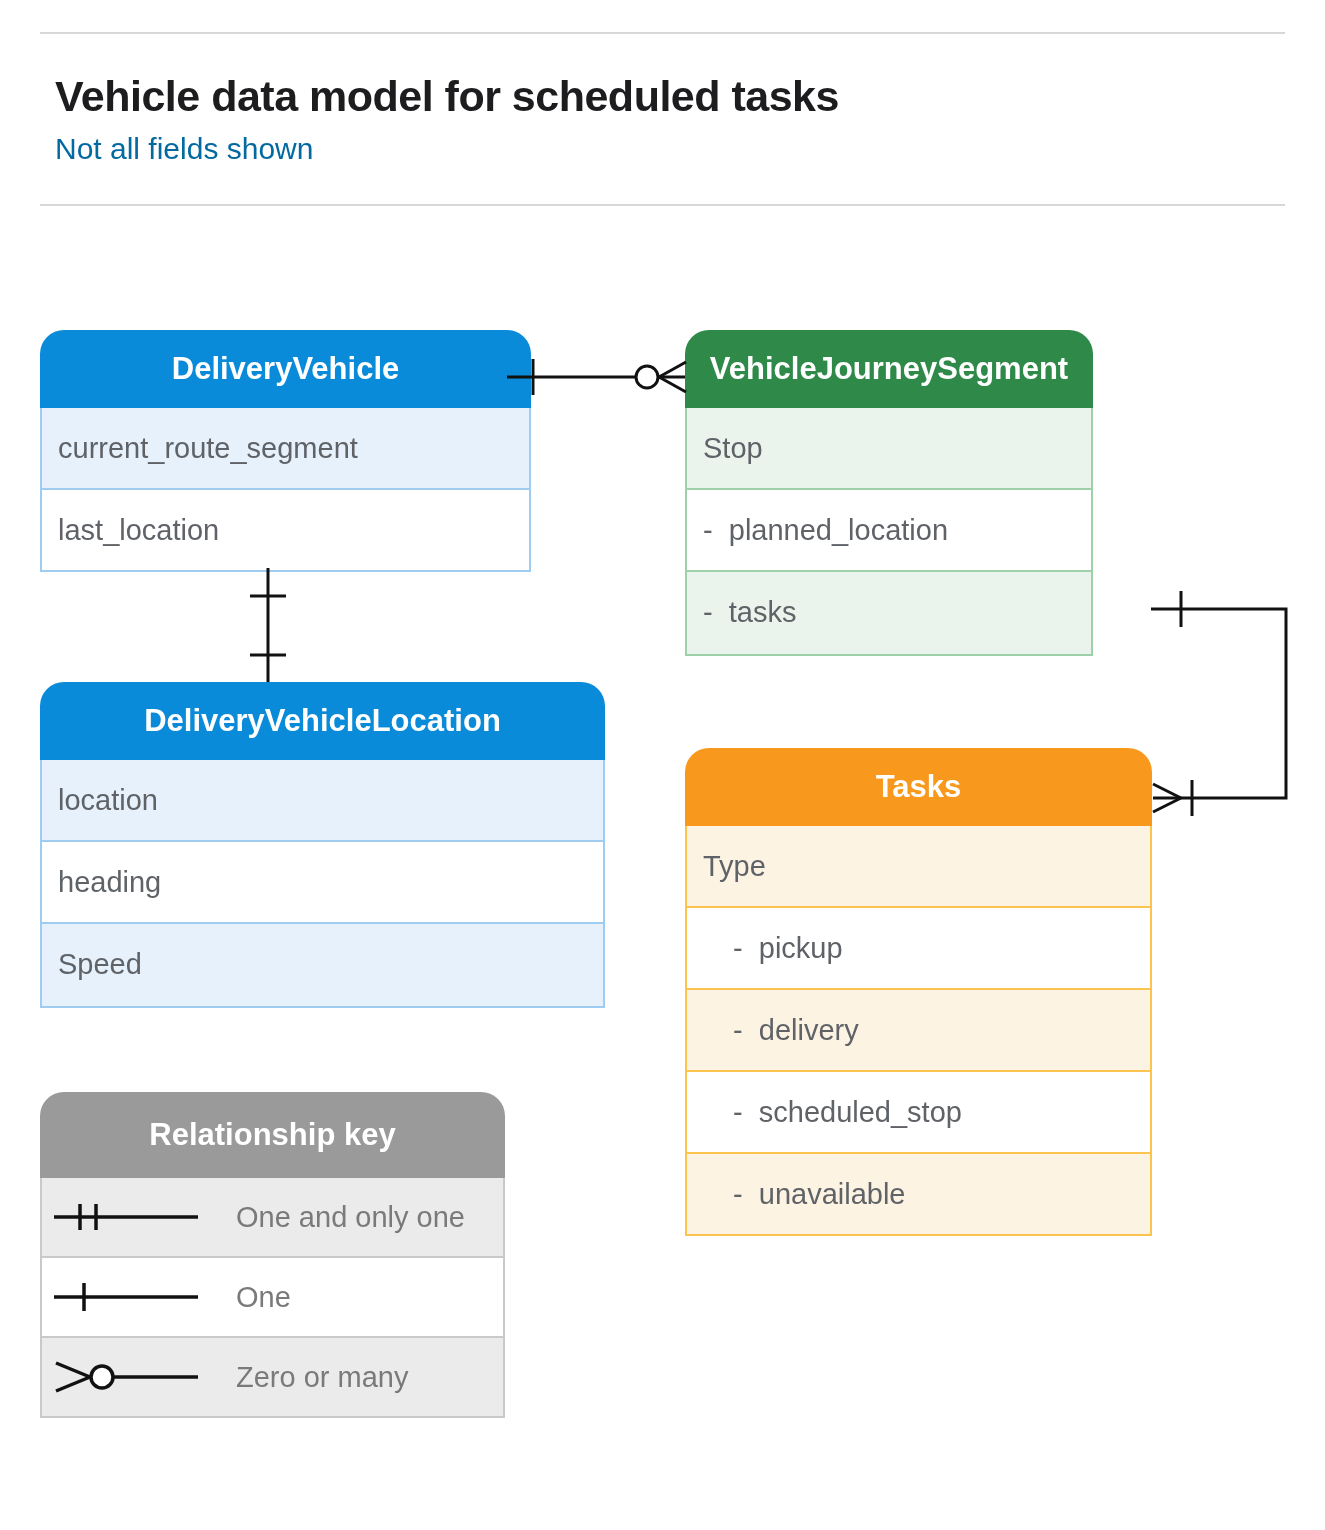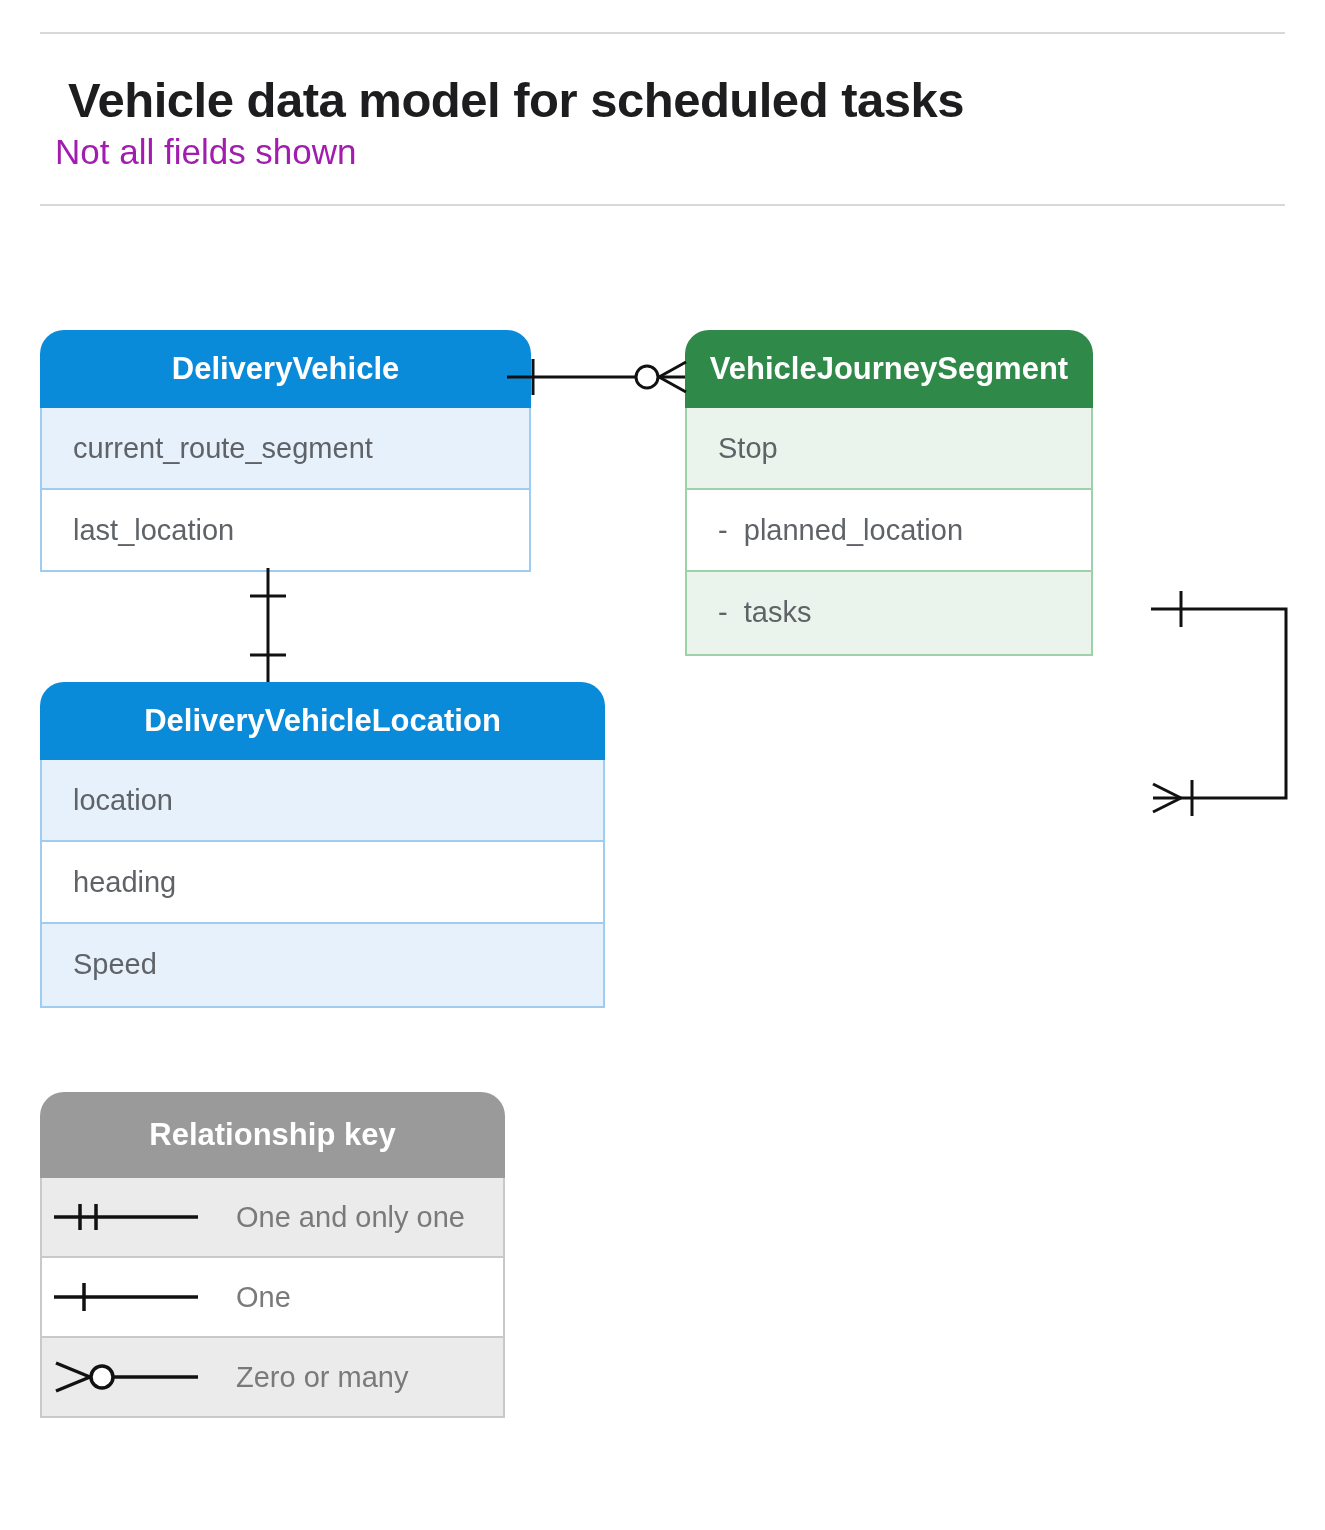--- a/index.html
+++ b/index.html
@@ -2,28 +2,28 @@
 <html><head>
 <meta charset="utf-8">
 <style>
   html,body { margin:0; padding:0; background:#ffffff; font-family:"Liberation Sans", sans-serif; }
   .canvas { position:relative; width:1325px; height:1530px; background:#ffffff; overflow:hidden; }
 
   .rule { position:absolute; left:40px; width:1245px; height:2px; background:#d8d8d8; }
   .rule.top { top:32px; }
   .rule.bottom { top:204px; }
 
-  .title { position:absolute; left:68px; top:72px; font-size:49px; font-weight:bold; color:#1d1d1f; letter-spacing:-0.5px; }
-  .subtitle { position:absolute; left:55px; top:132px; font-size:35px; color:#a21caf; }
+  .title { position:absolute; left:55px; top:72px; font-size:43px; font-weight:bold; color:#1d1d1f; letter-spacing:-0.5px; }
+  .subtitle { position:absolute; left:55px; top:132px; font-size:30px; color:#0369a1; }
 
   .card { position:absolute; }
   .card .hdr { height:78px; border-radius:24px 24px 0 0; color:#ffffff; font-weight:bold; font-size:31px;
                display:flex; align-items:center; justify-content:center; }
   .card .rows { border:2px solid; border-top:none; background:#fff; }
-  .card .row { height:80px; line-height:80px; padding-left:31px; font-size:29px; color:#5f6368;
+  .card .row { height:80px; line-height:80px; padding-left:16px; font-size:29px; color:#5f6368;
                white-space:pre; border-top:2px solid; }
   .card .row:first-child { border-top:none; }
   .card .row.indent { padding-left:46px; }
 
   .blue .hdr { background:#0a8bd9; }
   .blue .rows, .blue .row { border-color:#9fcdf2; }
   .blue .row:nth-child(odd) { background:#e7f1fb; }
 
   .green .hdr { background:#2f8a49; }
   .green .rows, .green .row { border-color:#9ed0a9; }
@@ -84,20 +84,32 @@
     <div class="hdr">
       <span>DeliveryVehicleLocation</span>
     </div>
     <div class="rows">
       <div class="row">location</div>
       <div class="row">heading</div>
       <div class="row" style="height:82px;">Speed</div>
     </div>
   </div>
 
+  <div class="card orange" id="tk">
+    <div class="hdr">
+      <span>Tasks</span>
+    </div>
+    <div class="rows">
+      <div class="row">Type</div>
+      <div class="row indent">-  pickup</div>
+      <div class="row indent">-  delivery</div>
+      <div class="row indent">-  scheduled_stop</div>
+      <div class="row indent">-  unavailable</div>
+    </div>
+  </div>
 
   <div class="card gray" id="key">
     <div class="hdr">
       <span>Relationship key</span>
     </div>
     <div class="rows">
       <div class="row">
         <svg class="legend-sym" viewBox="0 0 170 56">
           <g stroke="#111" stroke-width="3.5" fill="none">
             <line x1="8" y1="28" x2="152" y2="28"></line>

